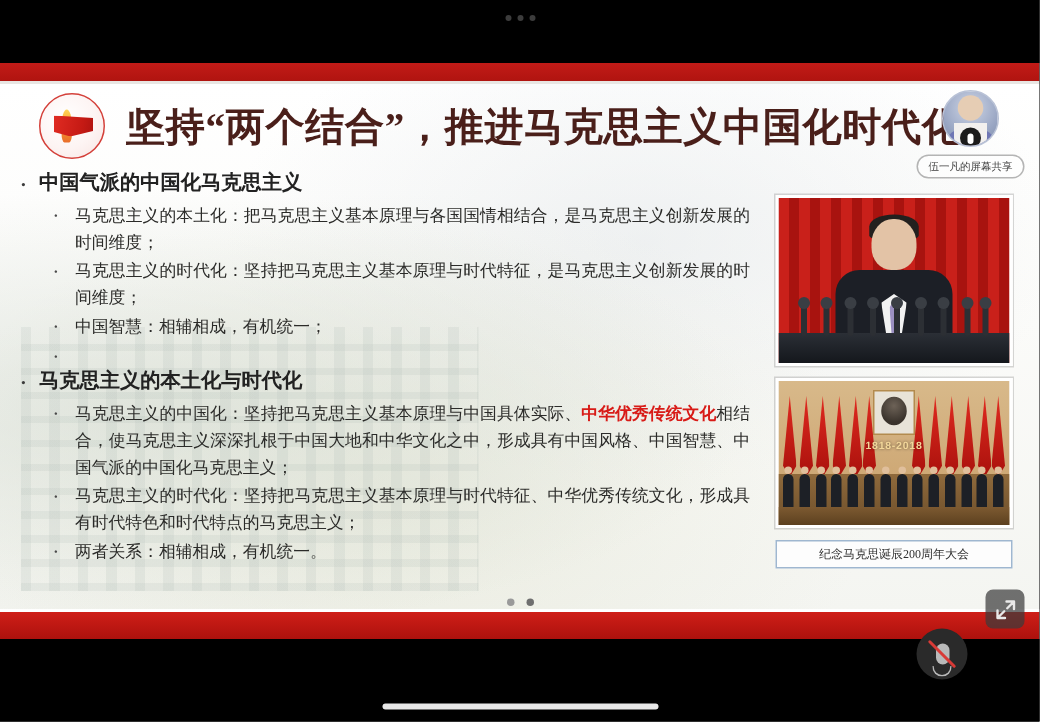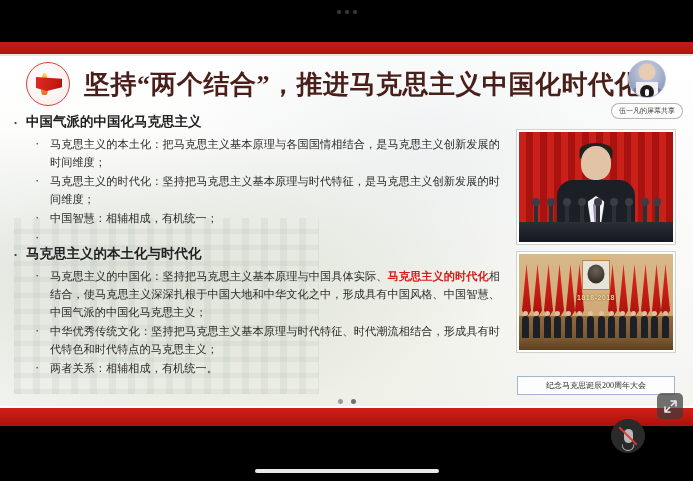--- a/index.html
+++ b/index.html
@@ -279,21 +279,21 @@
   }
   .p2-people { position:absolute; left:0; bottom:12px; width:100%; height:26px; }
   .p2-people i { position:absolute; bottom:0; width:7px; height:22px; display:block;
     background:#1d2026; border-radius:4px 4px 0 0; }
   .p2-people i::after { content:""; position:absolute; top:-5px; left:1px;
     width:5px; height:5px; border-radius:50%; background:#e0bf9c; }
   .p2-table { position:absolute; left:0; bottom:0; width:100%; height:12px;
     background: linear-gradient(180deg,#7d5a31,#5c401f); }
 
   .photo-caption {
-    margin-top: 24px;
+    margin-top: 8px;
     width: 158px;
     padding: 3px 16px;
     text-align: center;
     font-size: 8px;
     color: #2d2d2d;
     background: #fdfdfd;
     border: 1px solid #9fb7d0;
     font-family: "Liberation Serif", serif;
   }
 
@@ -411,25 +411,25 @@
       </div>
 
       <div class="lvl1">
         <span class="dot">•</span>
         <span class="txt">马克思主义的本土化与时代化</span>
       </div>
 
       <div class="lvl2-group">
         <div class="lvl2">
           <span class="dot">•</span>
-          <span class="txt" id="hl-item">马克思主义的中国化：坚持把马克思主义基本原理与中国具体实际、<span class="hl">马克思主义的时代化</span>相结合，使马克思主义深深扎根于中国大地和中华文化之中，形成具有中国风格、中国智慧、中国气派的中国化马克思主义；</span>
-        </div>
-        <div class="lvl2">
-          <span class="dot">•</span>
-          <span class="txt">中华优秀传统文化：坚持把马克思主义基本原理与时代特征、时代潮流相结合，形成具有时代特色和时代特点的马克思主义；</span>
+          <span class="txt" id="hl-item">马克思主义的中国化：坚持把马克思主义基本原理与中国具体实际、<span class="hl">中华优秀传统文化</span>相结合，使马克思主义深深扎根于中国大地和中华文化之中，形成具有中国风格、中国智慧、中国气派的中国化马克思主义；</span>
+        </div>
+        <div class="lvl2">
+          <span class="dot">•</span>
+          <span class="txt">马克思主义的时代化：坚持把马克思主义基本原理与时代特征、中华优秀传统文化，形成具有时代特色和时代特点的马克思主义；</span>
         </div>
         <div class="lvl2">
           <span class="dot">•</span>
           <span class="txt">两者关系：相辅相成，有机统一。</span>
         </div>
       </div>
     </div>
 
     <div class="photo-stack">
 

